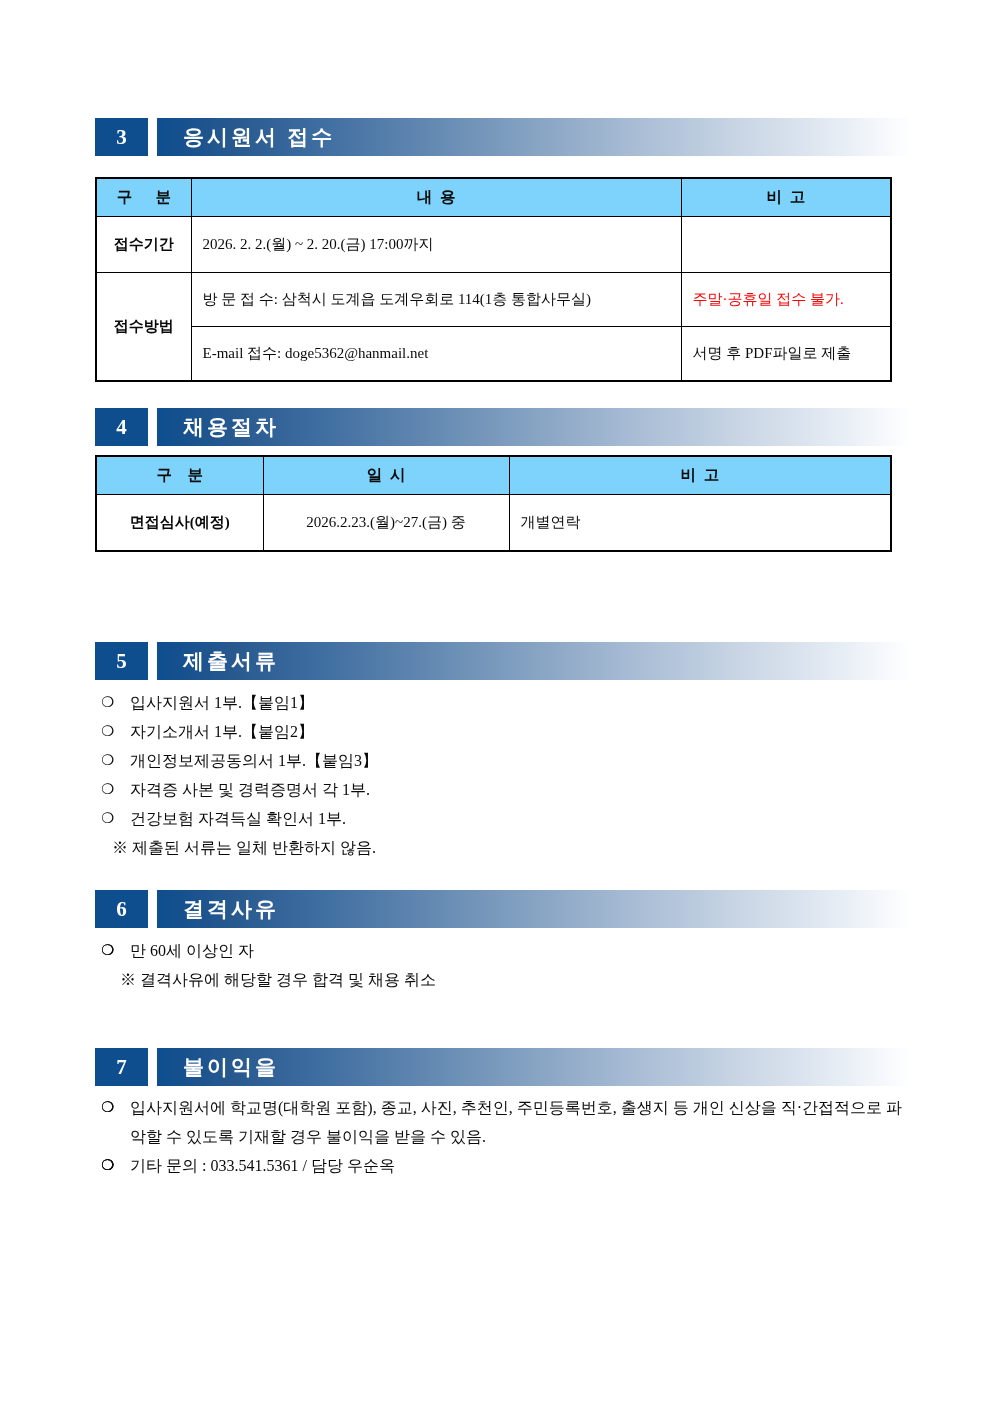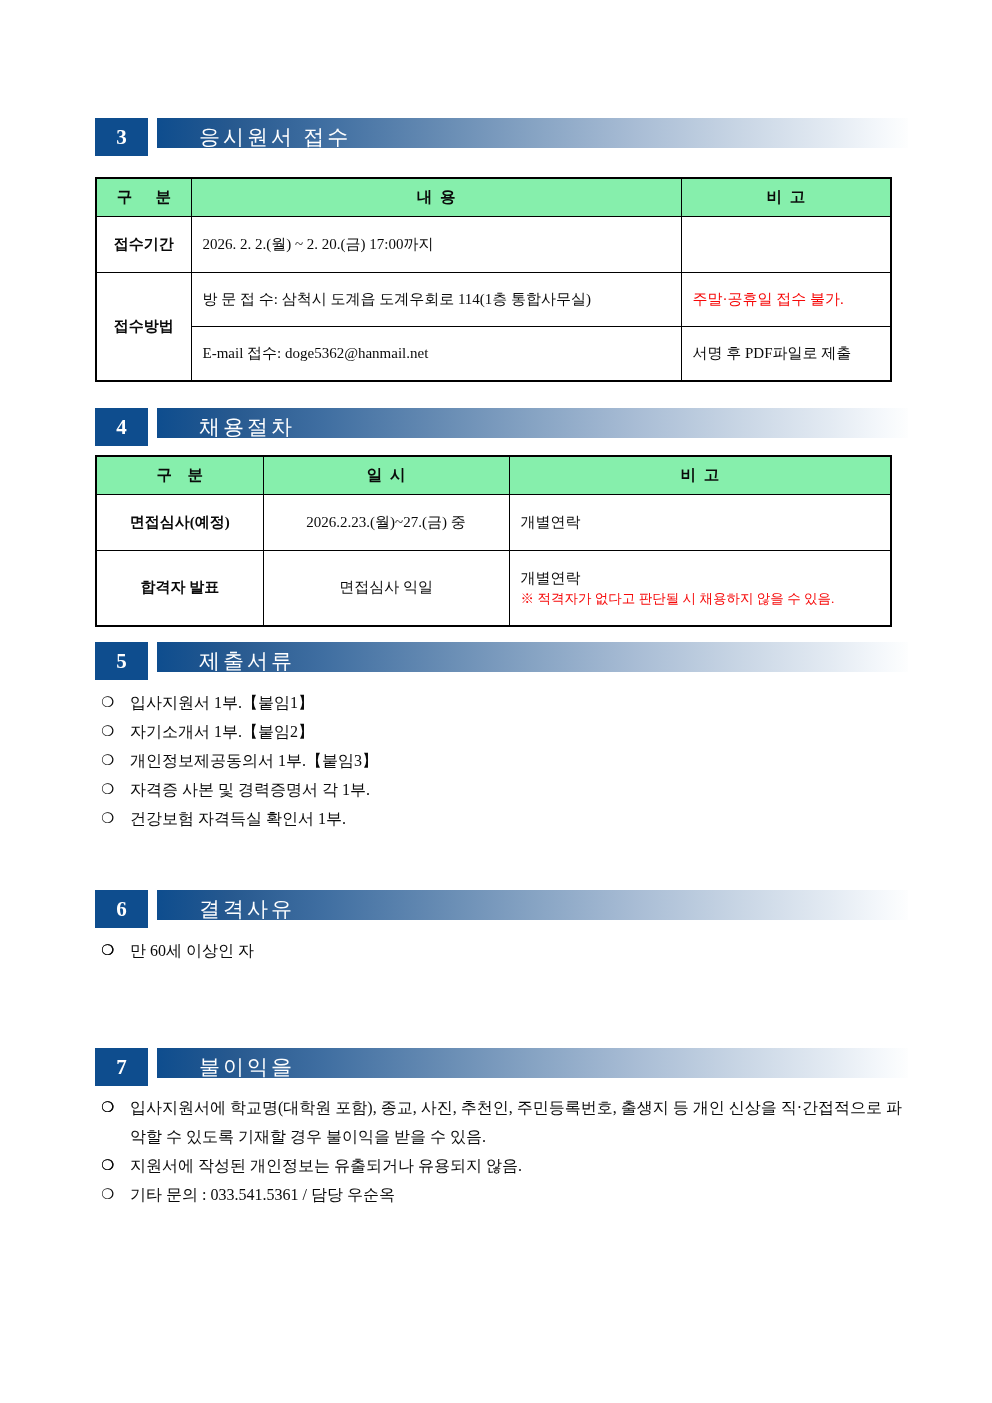--- a/index.html
+++ b/index.html
@@ -12,36 +12,36 @@
     overflow:hidden;
   }
   
   .sec{position:absolute;left:95px;width:813px;height:38px;display:flex;}
   .sec .num{
     width:53px;height:38px;flex:0 0 53px;
     background:#0e4d8e;color:#ffffff;
     font-size:21px;font-weight:700;text-align:center;line-height:38px;
   }
   .sec .bar{
-    flex:1;height:30px;margin-left:9px;
+    flex:1;height:38px;margin-left:9px;
     background:linear-gradient(90deg,
       #0e4d8e 0%, #27598f 10%, #3f6ea1 22%, #6288b1 36%,
       #86a3c3 50%, #a9bdd5 64%, #c9d6e5 78%, #e4ebf3 90%,
       #f6f9fc 97%, #fdfefe 100%);
-    color:#ffffff;font-size:21px;font-weight:400;line-height:38px;
-    padding-left:42px;letter-spacing:3px;white-space:nowrap;
+    color:#ffffff;font-size:21px;font-weight:700;line-height:38px;
+    padding-left:26px;letter-spacing:3px;white-space:nowrap;
   }
   
   table.tbl{
     position:absolute;left:95px;
     width:795px;border-collapse:collapse;table-layout:fixed;
     font-size:15px;border:2px solid #000;
   }
   .tbl th{
-    background:#86efac;font-weight:700;
+    background:#7dd3fc;font-weight:700;
     border:1px solid #000;text-align:center;
     white-space:pre;padding:2px 4px;font-size:15.5px;
   }
   .tbl td{border:1px solid #000;padding:17px 11px;vertical-align:middle;}
   .tbl td.lbl{text-align:center;font-weight:700;padding:18px 3px;}
   .tbl td.ctr{text-align:center;}
   .tbl tr.dotted td{border-top:1px dotted #000;}
   .red{color:#f60808;}
   .note-small{font-size:13.5px;display:block;line-height:19px;}
   .note-line1{display:block;line-height:21px;}
@@ -109,28 +109,20 @@
         <tr style="height:38px">
       <th>구    분</th>
       <th>일  시</th>
       <th>비  고</th>
     </tr>
     <tr style="height:50px">
       <td class="lbl">면접심사(예정)</td>
       <td class="ctr">2026.2.23.(월)~27.(금) 중</td>
       <td>개별연락</td>
     </tr>
-    <tr style="height:62px">
-      <td class="lbl">합격자 발표</td>
-      <td class="ctr">면접심사 익일</td>
-      <td>
-        <span class="note-line1">개별연락</span>
-        <span class="red note-small">※ 적격자가 없다고 판단될 시 채용하지 않을 수 있음.</span>
-      </td>
-    </tr>
   </tbody>
     </table>
 
   <div class="sec" style="top:642px">
     <div class="num">5</div>
     <div class="bar">제출서류</div>
   </div>
 
   <div class="list" style="top:688px">
     <div class="li">
@@ -146,56 +138,57 @@
       <span>개인정보제공동의서 1부.【붙임3】</span>
     </div>
     <div class="li">
       <span class="bullet">❍</span>
       <span>자격증 사본 및 경력증명서 각 1부.</span>
     </div>
     <div class="li">
       <span class="bullet">❍</span>
       <span>건강보험 자격득실 확인서 1부.</span>
     </div>
+    <div class="note">※ 제출된 서류는 일체 반환하지 않음.</div>
   </div>
 
   <div class="sec" style="top:890px">
     <div class="num">6</div>
     <div class="bar">결격사유</div>
   </div>
 
   <div class="list" style="top:936px">
     <div class="li">
       <span class="bullet">❍</span>
     </div>
     <div class="li">
       <span class="bullet">❍</span>
       <span>만 60세 이상인 자</span>
     </div>
+    <div class="note indent">※ 결격사유에 해당할 경우 합격 및 채용 취소</div>
   </div>
 
   <div class="sec" style="top:1048px">
     <div class="num">7</div>
     <div class="bar">불이익을</div>
   </div>
 
   <div class="list" style="top:1093px">
     <div class="li">
       <span class="bullet">❍</span>
     </div>
     <div class="li">
       <span class="bullet">❍</span>
       <span>입사지원서에 학교명(대학원 포함), 종교, 사진, 추천인, 주민등록번호, 출생지 등 개인 신상을 직·간접적으로 파악할 수 있도록 기재할 경우 불이익을 받을 수 있음.</span>
     </div>
     <div class="li">
       <span class="bullet">❍</span>
     </div>
     <div class="li">
       <span class="bullet">❍</span>
-      <span>지원서에 작성된 개인정보는 유출되거나 유용되지 않음.</span>
     </div>
     <div class="li">
       <span class="bullet">❍</span>
       <span>기타 문의 : 033.541.5361 / 담당 우순옥</span>
     </div>
   </div>
 
 </div>
 
 </body></html>

